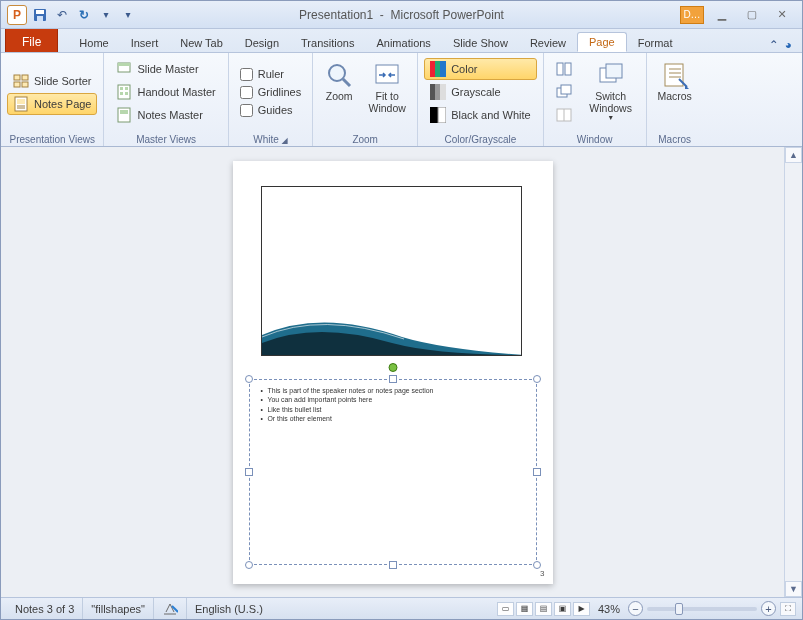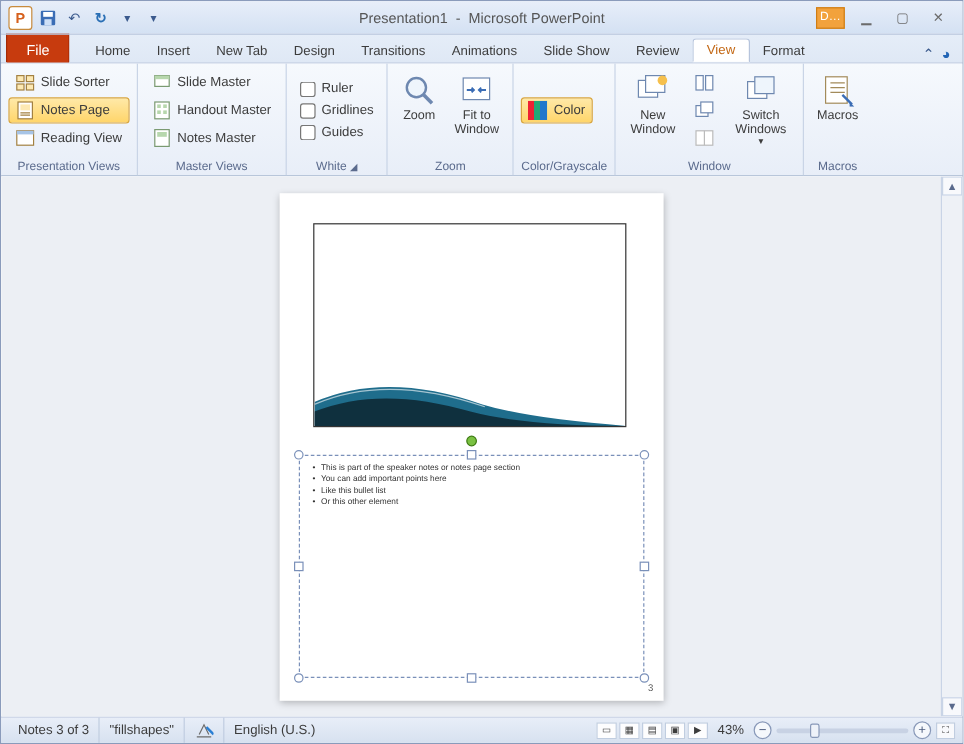--- a/index.html
+++ b/index.html
@@ -98,21 +98,21 @@
 <div class="tabrow">
   <div class="tab-file">File</div>
   <div class="tab">Home</div>
   <div class="tab">Insert</div>
   <div class="tab">New Tab</div>
   <div class="tab">Design</div>
   <div class="tab">Transitions</div>
   <div class="tab">Animations</div>
   <div class="tab">Slide Show</div>
   <div class="tab">Review</div>
-  <div class="tab active">View</div>
+  <div class="tab active">Page</div>
   <div class="tab">Format</div>
   <div class="help">
     <span>⌃</span>
     <span style="color:#2365b5">◕</span>
   </div>
 </div>
 
 <div class="ribbon">
 
   <div class="group">
@@ -128,27 +128,20 @@
           <span>Slide Sorter</span>
         </div>
         <div class="smallbtn active">
           <svg class="ico" viewBox="0 0 16 16">
                 <rect x="2" y="1" width="12" height="14" fill="#fff" stroke="#a38141"></rect>
                 <rect x="4" y="3" width="8" height="5" fill="#fde9b3"></rect>
                 <line x1="4" y1="10" x2="12" y2="10" stroke="#a38141"></line>
                 <line x1="4" y1="12" x2="12" y2="12" stroke="#a38141"></line>
               </svg>
           <span>Notes Page</span>
-        </div>
-        <div class="smallbtn">
-          <svg class="ico" viewBox="0 0 16 16">
-                <rect x="1" y="2" width="14" height="12" fill="#fff" stroke="#a38141"></rect>
-                <rect x="1" y="2" width="14" height="3" fill="#a7c4e6"></rect>
-              </svg>
-          <span>Reading View</span>
         </div>
       </div>
     </div>
     <div class="glabel">Presentation Views</div>
   </div>
 
   <div class="group">
     <div class="btncol">
       <div class="smallbtn-list">
         <div class="smallbtn">
@@ -224,35 +217,42 @@
     <div class="btncol">
       <div class="smallbtn-list">
         <div class="smallbtn active">
           <svg class="ico" viewBox="0 0 16 16">
                 <rect width="5" height="16" fill="#e23"></rect>
                 <rect x="5" width="5" height="16" fill="#2a7"></rect>
                 <rect x="10" width="6" height="16" fill="#27c"></rect>
               </svg>
           <span>Color</span>
         </div>
+        <div class="smallbtn">
+          <svg class="ico" viewBox="0 0 16 16">
+                <rect width="5" height="16" fill="#555"></rect>
+                <rect x="5" width="5" height="16" fill="#999"></rect>
+                <rect x="10" width="6" height="16" fill="#ddd"></rect>
+              </svg>
+          <span>Grayscale</span>
+        </div>
+        <div class="smallbtn">
+          <svg class="ico" viewBox="0 0 16 16">
+                <rect width="8" height="16" fill="#000"></rect>
+                <rect x="8" width="8" height="16" fill="#fff" stroke="#888"></rect>
+              </svg>
+          <span>Black and White</span>
+        </div>
       </div>
     </div>
     <div class="glabel">Color/Grayscale</div>
   </div>
 
   <div class="group">
     <div class="btncol">
-      <div class="bigbtn" style="width:50px">
-        <svg class="ico" viewBox="0 0 28 28">
-              <rect x="2" y="6" width="16" height="14" fill="#fff" stroke="#6e88b0"></rect>
-              <rect x="8" y="2" width="16" height="14" fill="#fff" stroke="#6e88b0"></rect>
-              <circle cx="22" cy="6" r="4" fill="#f6c04d"></circle>
-            </svg>
-        <span>New Window</span>
-      </div>
       <div class="smallbtn-list">
         <div class="smallbtn">
               <svg class="ico" viewBox="0 0 16 16">
                 <rect x="1" y="2" width="6" height="12" fill="#fff" stroke="#6e88b0"></rect>
                 <rect x="9" y="2" width="6" height="12" fill="#fff" stroke="#6e88b0"></rect>
               </svg>
             </div>
         <div class="smallbtn">
               <svg class="ico" viewBox="0 0 16 16">
                 <rect x="1" y="4" width="10" height="9" fill="#fff" stroke="#6e88b0"></rect>

